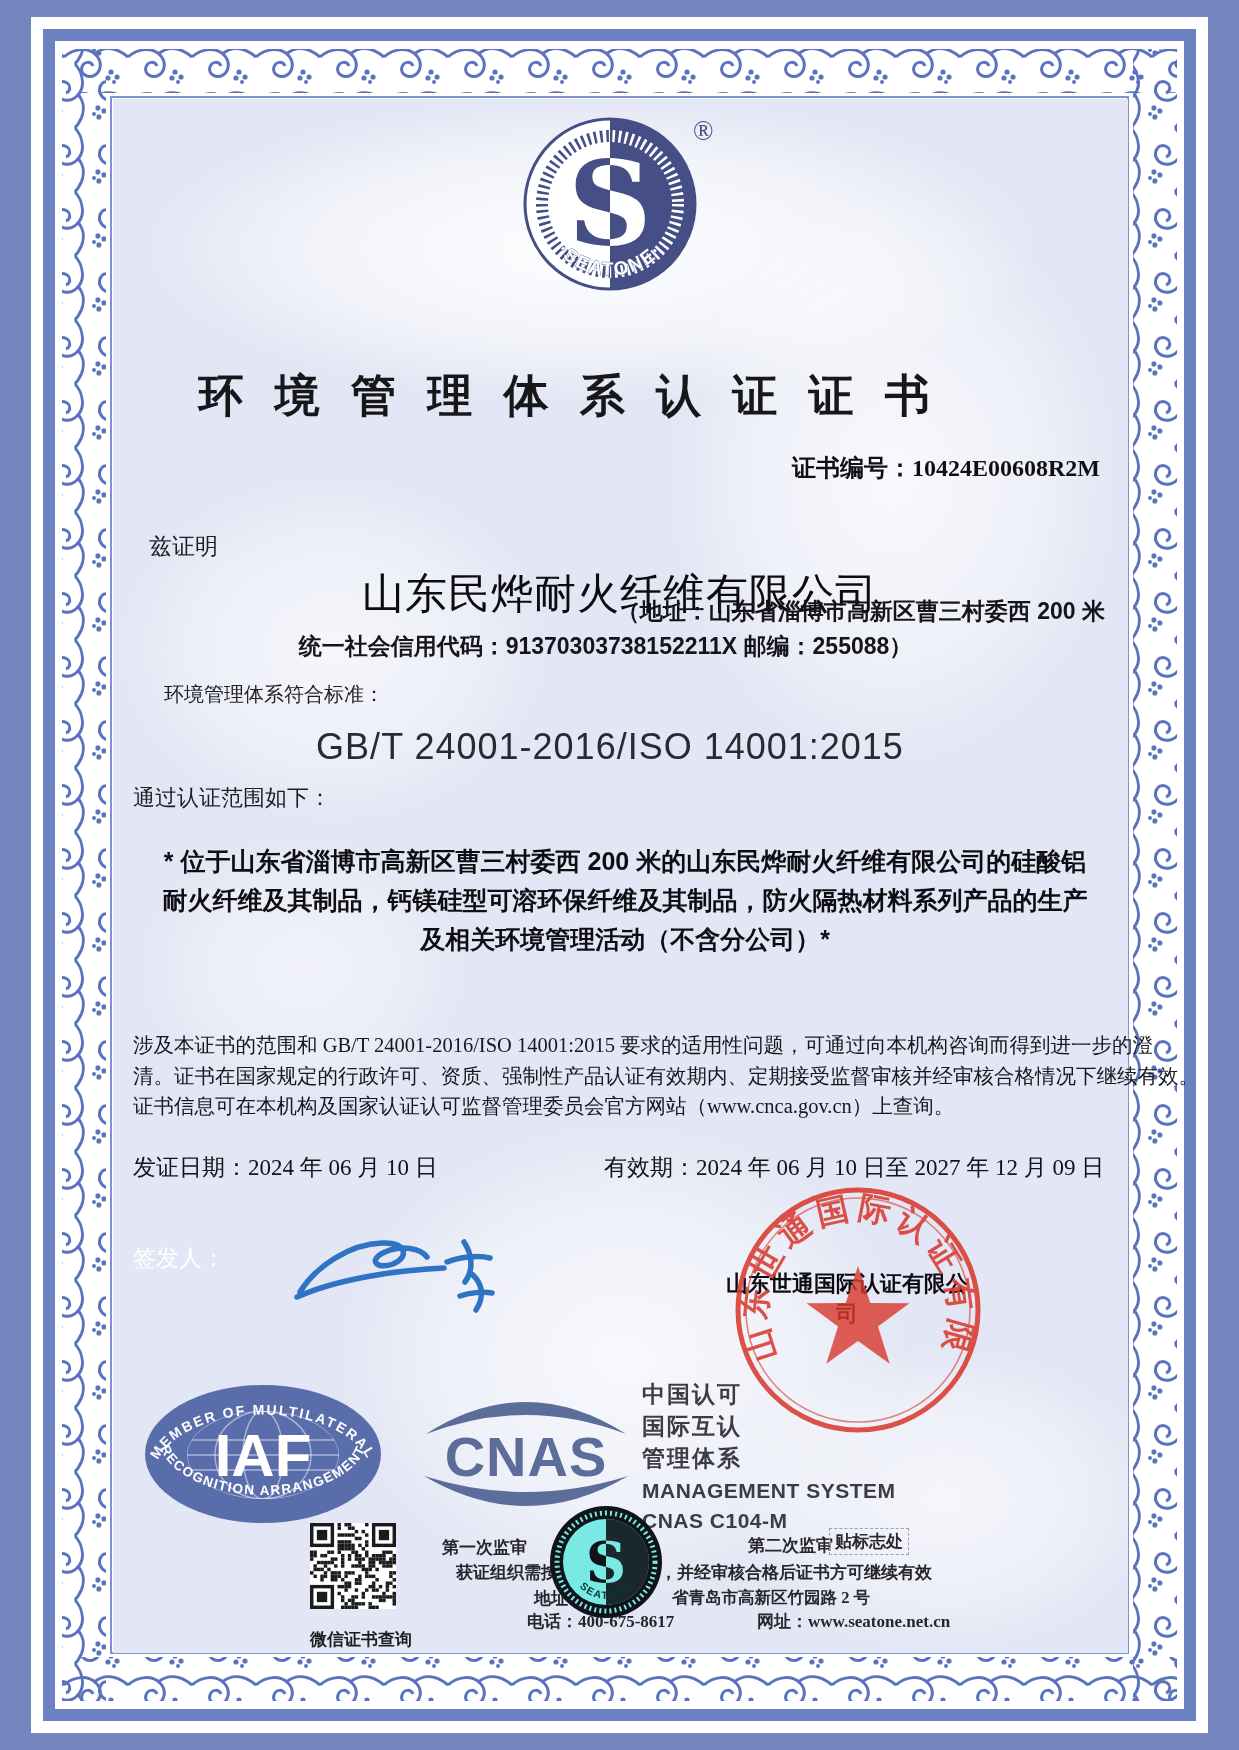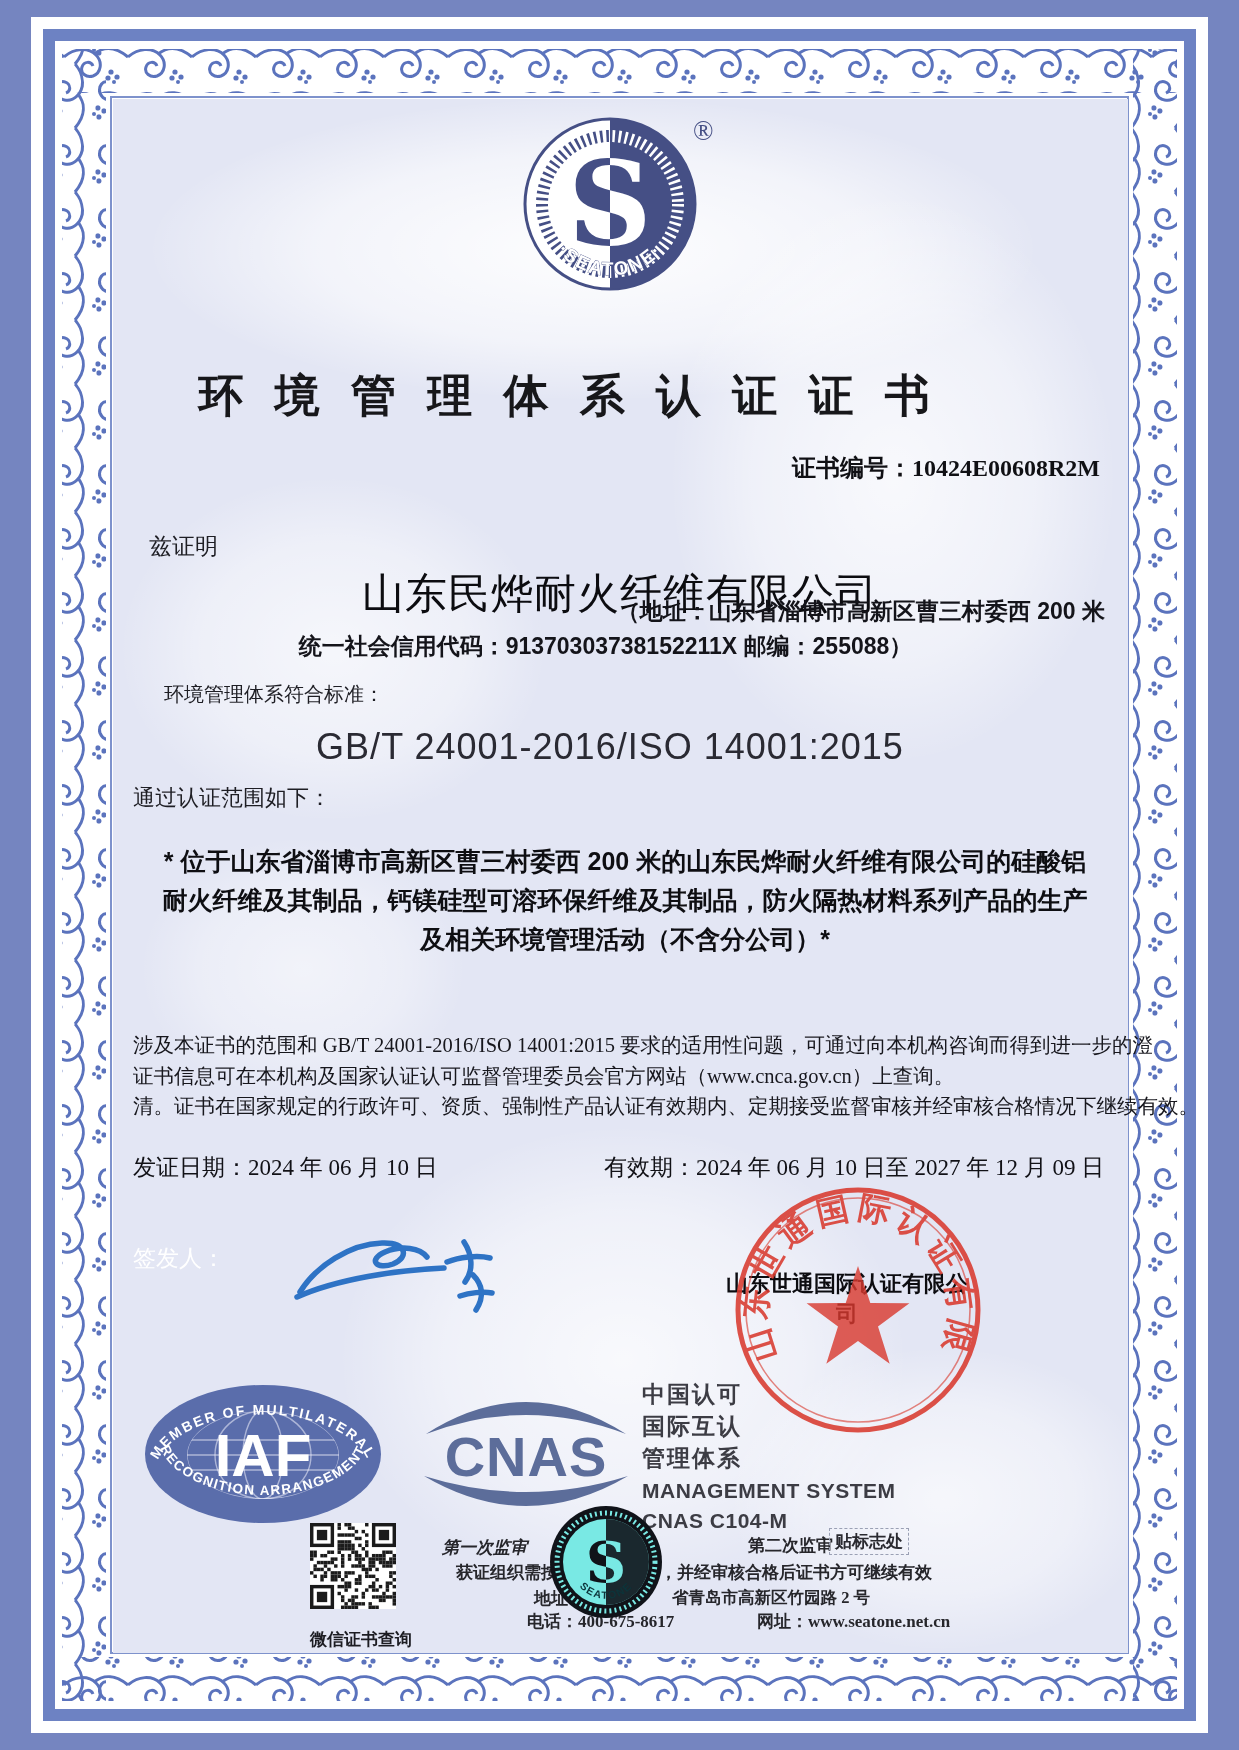--- a/index.html
+++ b/index.html
@@ -30,21 +30,21 @@
   .issuedate{left:133px;top:1152px;font-size:23px;color:#111116;}
   .validdate{left:604px;top:1152px;font-size:23px;color:#111116;}
   .signer{left:133px;top:1243px;font-size:23px;color:#ffffff;}
   .issuername{left:716px;top:1269px;width:262px;text-align:center;font-size:22px;font-weight:bold;color:#0c0c10;}
   
   .accred{left:642px;top:1378px;color:#3c3c44;}
   .accred .cjk{font-size:23px;font-weight:bold;line-height:32px;letter-spacing:2px;}
   .accred .en{font-size:21px;font-weight:bold;line-height:26px;letter-spacing:0.5px;margin-top:4px;}
   
   .f-small{font-size:17px;font-weight:600;color:#26262b;}
-  .surv1{left:442px;top:1536px;font-style:italic;}
+  .surv1{left:442px;top:1536px;}
   .surv2{left:748px;top:1534px;}
   .sticker{left:829px;top:1528px;border:1.5px dashed #9aa0b4;padding:1px 5px;color:#2a2a30;}
   .fl1a{left:456px;top:1561px;}
   .fl1b{left:660px;top:1561px;}
   .fl2a{left:534px;top:1587px;}
   .fl2b{left:672px;top:1587px;font-size:16.5px;text-align:center;}
   .fl3a{left:527px;top:1610px;}
   .fl3b{left:757px;top:1610px;}
   .qrlabel{left:305px;top:1628px;width:112px;text-align:center;font-size:17px;font-weight:bold;color:#1c1c22;}
 </style>
@@ -137,22 +137,22 @@
 
   <div class="abs t-serif scopelabel">通过认证范围如下：</div>
   <div class="abs t-sans scope">
     <div>* 位于山东省淄博市高新区曹三村委西 200 米的山东民烨耐火纤维有限公司的硅酸铝</div>
     <div>耐火纤维及其制品，钙镁硅型可溶环保纤维及其制品，防火隔热材料系列产品的生产</div>
     <div>及相关环境管理活动（不含分公司）*</div>
   </div>
 
   <div class="abs t-serif notice">
     <div>涉及本证书的范围和 GB/T 24001-2016/ISO 14001:2015 要求的适用性问题，可通过向本机构咨询而得到进一步的澄</div>
+    <div>清。证书在国家规定的行政许可、资质、强制性产品认证有效期内、定期接受监督审核并经审核合格情况下继续有效。</div>
     <div>证书信息可在本机构及国家认证认可监督管理委员会官方网站（www.cnca.gov.cn）上查询。</div>
-    <div>清。证书在国家规定的行政许可、资质、强制性产品认证有效期内、定期接受监督审核并经审核合格情况下继续有效。</div>
   </div>
 
   <div class="abs t-serif issuedate">发证日期：2024 年 06 月 10 日</div>
   <div class="abs t-serif validdate">有效期：2024 年 06 月 10 日至 2027 年 12 月 09 日</div>
   <div class="abs t-serif signer">签发人：</div>
 
   <svg class="abs" style="left:292px;top:1230px;" width="240" height="105" viewBox="0 0 240 105">
     <g fill="none" stroke="#2e73c5" stroke-width="5.5" stroke-linecap="round">
       <path d="M8 62 C24 36 58 14 90 13 C114 12 118 27 101 34 C85 40 75 30 93 22 C110 15 128 18 135 27"></path>
       <path d="M5 67 C45 49 105 40 152 38"></path>

